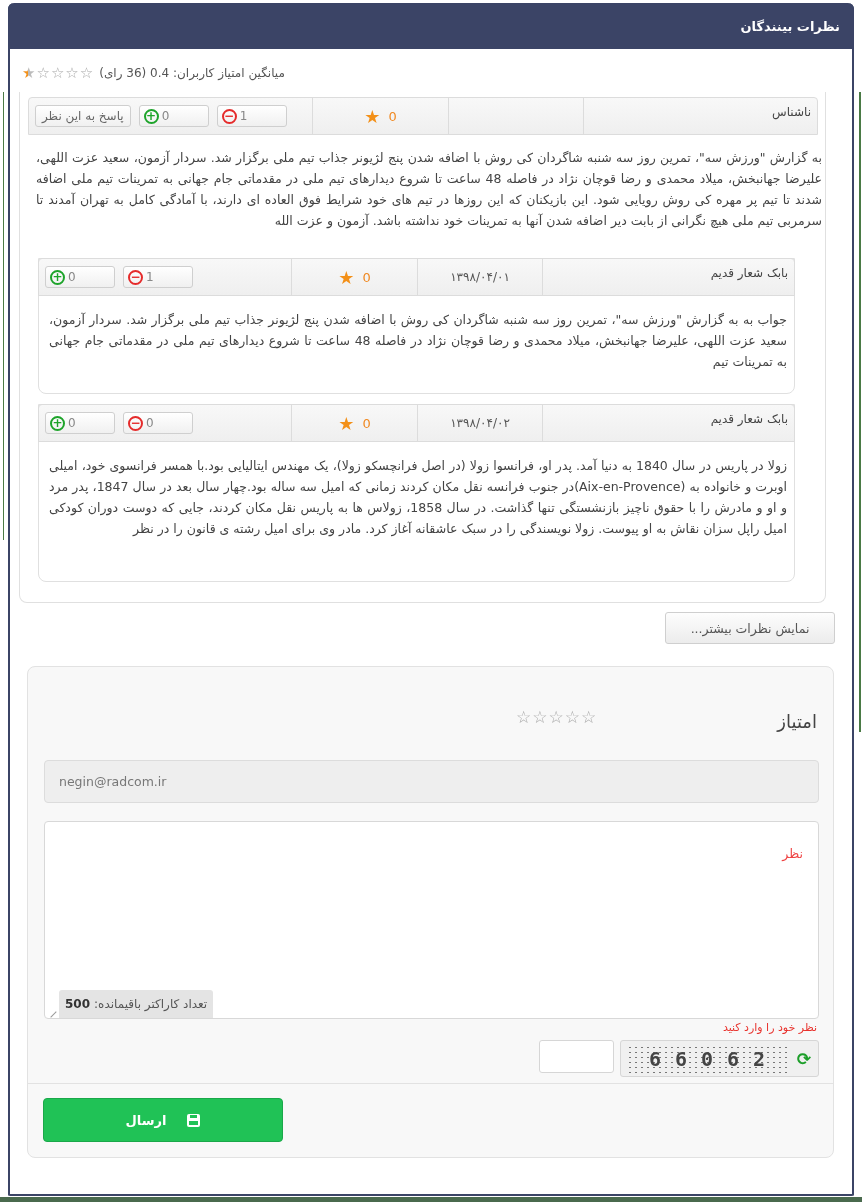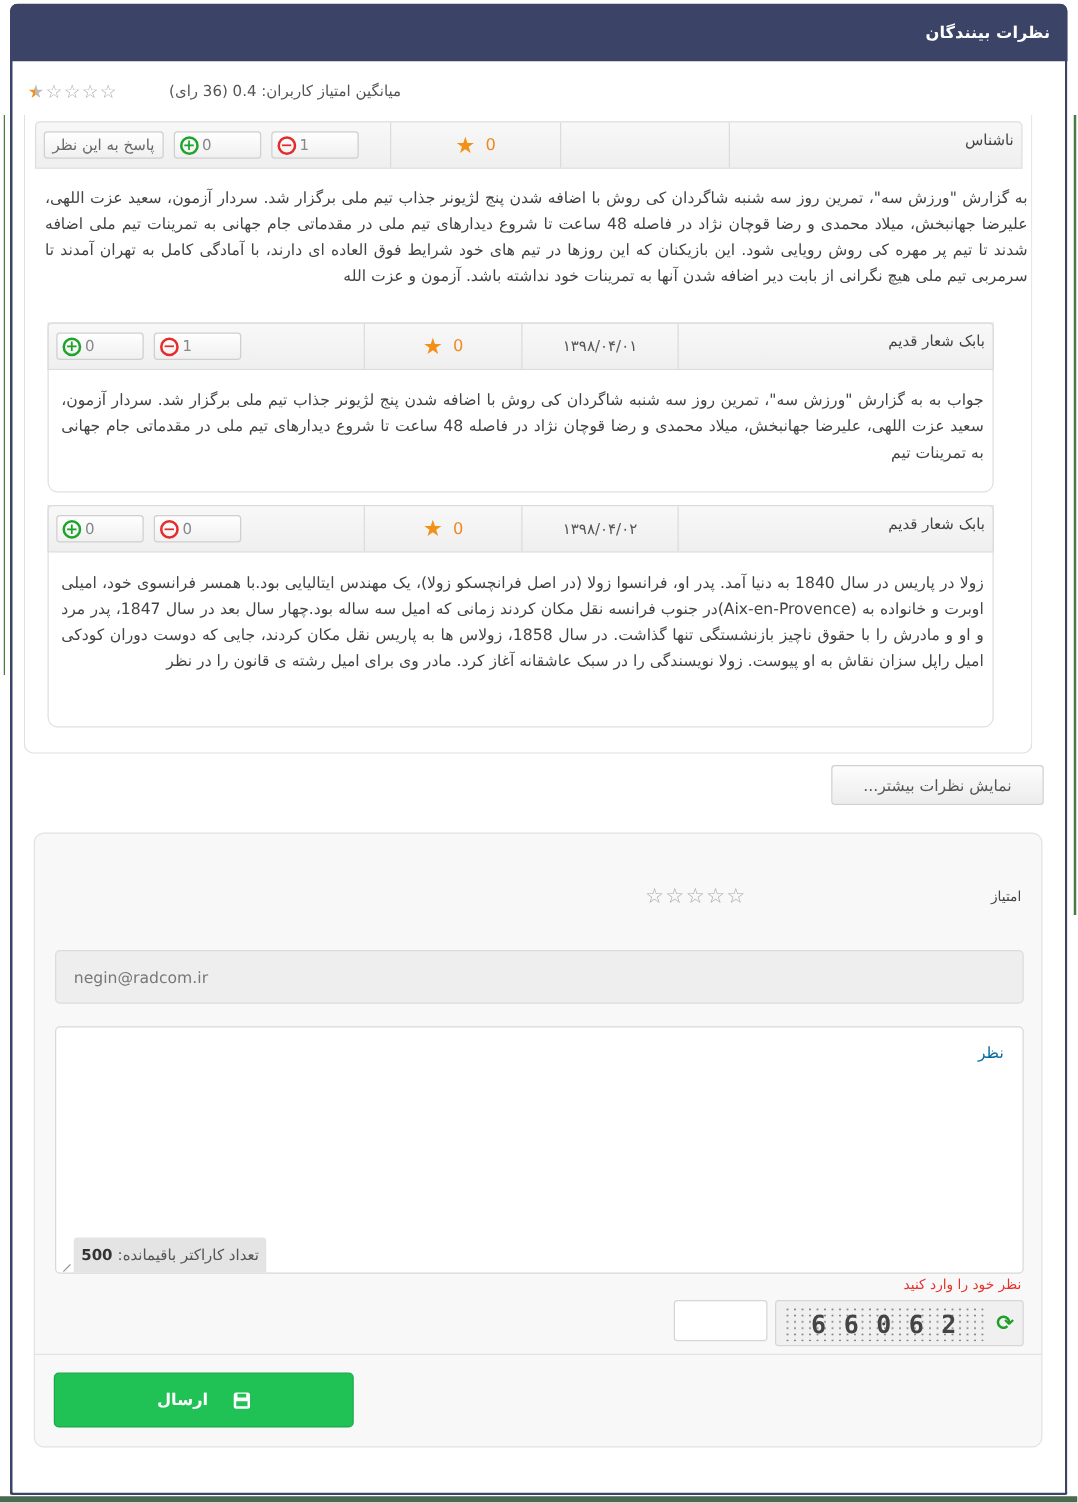--- a/index.html
+++ b/index.html
@@ -21,21 +21,21 @@
     direction: rtl; padding-right: 14px; display: flex; align-items: center;
   }
   .frame-title { color: #fff; font-weight: bold; font-size: 13px; }
 
   
   .rating-summary {
     position: absolute; left: 22px; top: 62px; width: 320px; height: 22px;
     direction: rtl; display: flex; align-items: center; justify-content: flex-end; gap: 6px;
     font-size: 12px; color: #555;
   }
-  .rating-summary .text { direction: rtl; margin-left: 36px; }
+  .rating-summary .text { direction: rtl; }
   .stars { display: flex; direction: ltr; gap: 1px; }
   .star-o { color: #aaa; font-size: 15px; line-height: 1; }
   .star-half { color: #f39018; font-size: 15px; line-height: 1; background: linear-gradient(90deg,#f39018 50%, #bbb 50%); -webkit-background-clip: text; background-clip: text; color: transparent; }
 
   
   .comments-box {
     position: absolute; left: 19px; top: 92px; width: 807px; height: 511px;
     border: 1px solid #e0e0e0; border-top: none; border-radius: 0 0 8px 8px; background: #fff;
   }
   .comment-head {
@@ -70,33 +70,33 @@
     position: absolute; left: 665px; top: 612px; width: 170px; height: 32px;
     border: 1px solid #cfcfcf; border-radius: 3px; background: linear-gradient(#fdfdfd,#ececec);
     direction: rtl; font-size: 12.5px; color: #555; display: flex; align-items: center; justify-content: center; cursor: pointer;
   }
 
   
   .form-box {
     position: absolute; left: 27px; top: 666px; width: 807px; height: 492px;
     border: 1px solid #e2e2e2; border-radius: 8px; background: #f8f8f8;
   }
-  .form-label { position: absolute; direction: rtl; font-size: 11px; color: #444; }
+  .form-label { position: absolute; direction: rtl; font-size: 18px; color: #444; }
   .form-stars { position: absolute; display: flex; gap: 1px; color: #aaa; font-size: 17px; cursor: pointer; }
   .name-email {
     position: absolute; left: 16px; top: 93px; width: 775px; height: 43px;
     border: 1px solid #dcdcdc; border-radius: 4px; background: #eeeeee; display: flex; direction: rtl;
   }
   .name-field { width: 386px; height: 100%; border-left: 1px solid #dcdcdc; display: flex; align-items: center; padding-right: 14px; font-size: 12.5px; color: #555; }
   .email-field { flex: 1; height: 100%; display: flex; align-items: center; padding-left: 14px; font-size: 12.5px; color: #777; direction: ltr; justify-content: flex-start; }
   .textarea {
     position: absolute; left: 16px; top: 154px; width: 775px; height: 198px;
     border: 1px solid #d8d8d8; border-radius: 4px; background: #fff;
   }
-  .textarea-placeholder { position: absolute; right: 15px; top: 12px; direction: rtl; font-size: 12.5px; color: #0369a1; }
+  .textarea-placeholder { position: absolute; right: 15px; top: 24px; direction: rtl; font-size: 12.5px; color: #ef4444; }
   .char-counter {
     position: absolute; left: 14px; bottom: 0; height: 28px; padding: 0 6px;
     background: #e4e4e4; border-radius: 3px 3px 0 0; direction: rtl; display: flex; align-items: center; font-size: 12px; color: #555;
   }
   .char-counter b { color: #333; margin-right: 4px; }
   .resize-handle { position: absolute; left: 2px; bottom: 2px; width: 8px; height: 8px; border-bottom: 1px solid #999; transform: rotate(-45deg); }
   .error-msg { position: absolute; right: 16px; top: 354px; direction: rtl; font-size: 11px; color: #e8322d; }
   .captcha-input { position: absolute; left: 511px; top: 373px; width: 75px; height: 33px; border: 1px solid #d6d6d6; border-radius: 3px; background: #fff; }
   .captcha-box {
     position: absolute; left: 592px; top: 373px; width: 199px; height: 37px; border: 1px solid #d6d6d6; border-radius: 3px;

